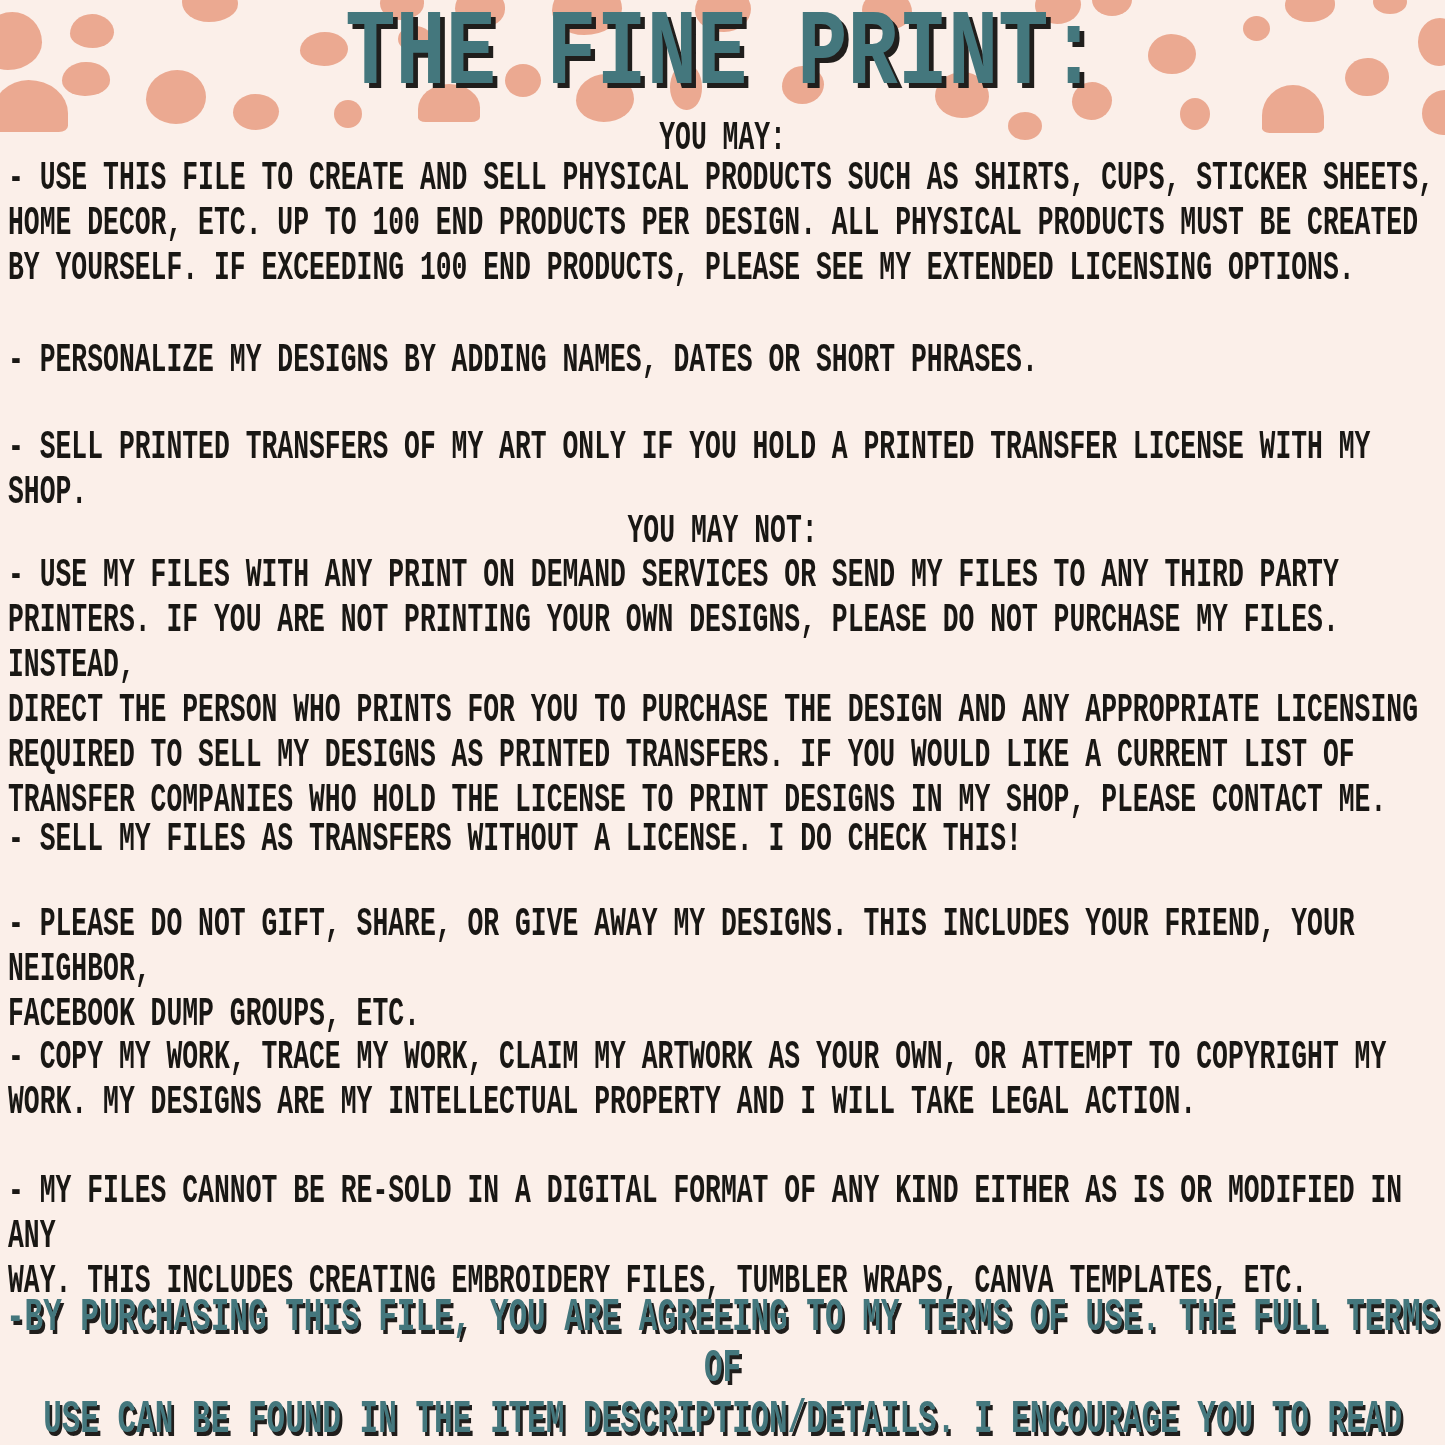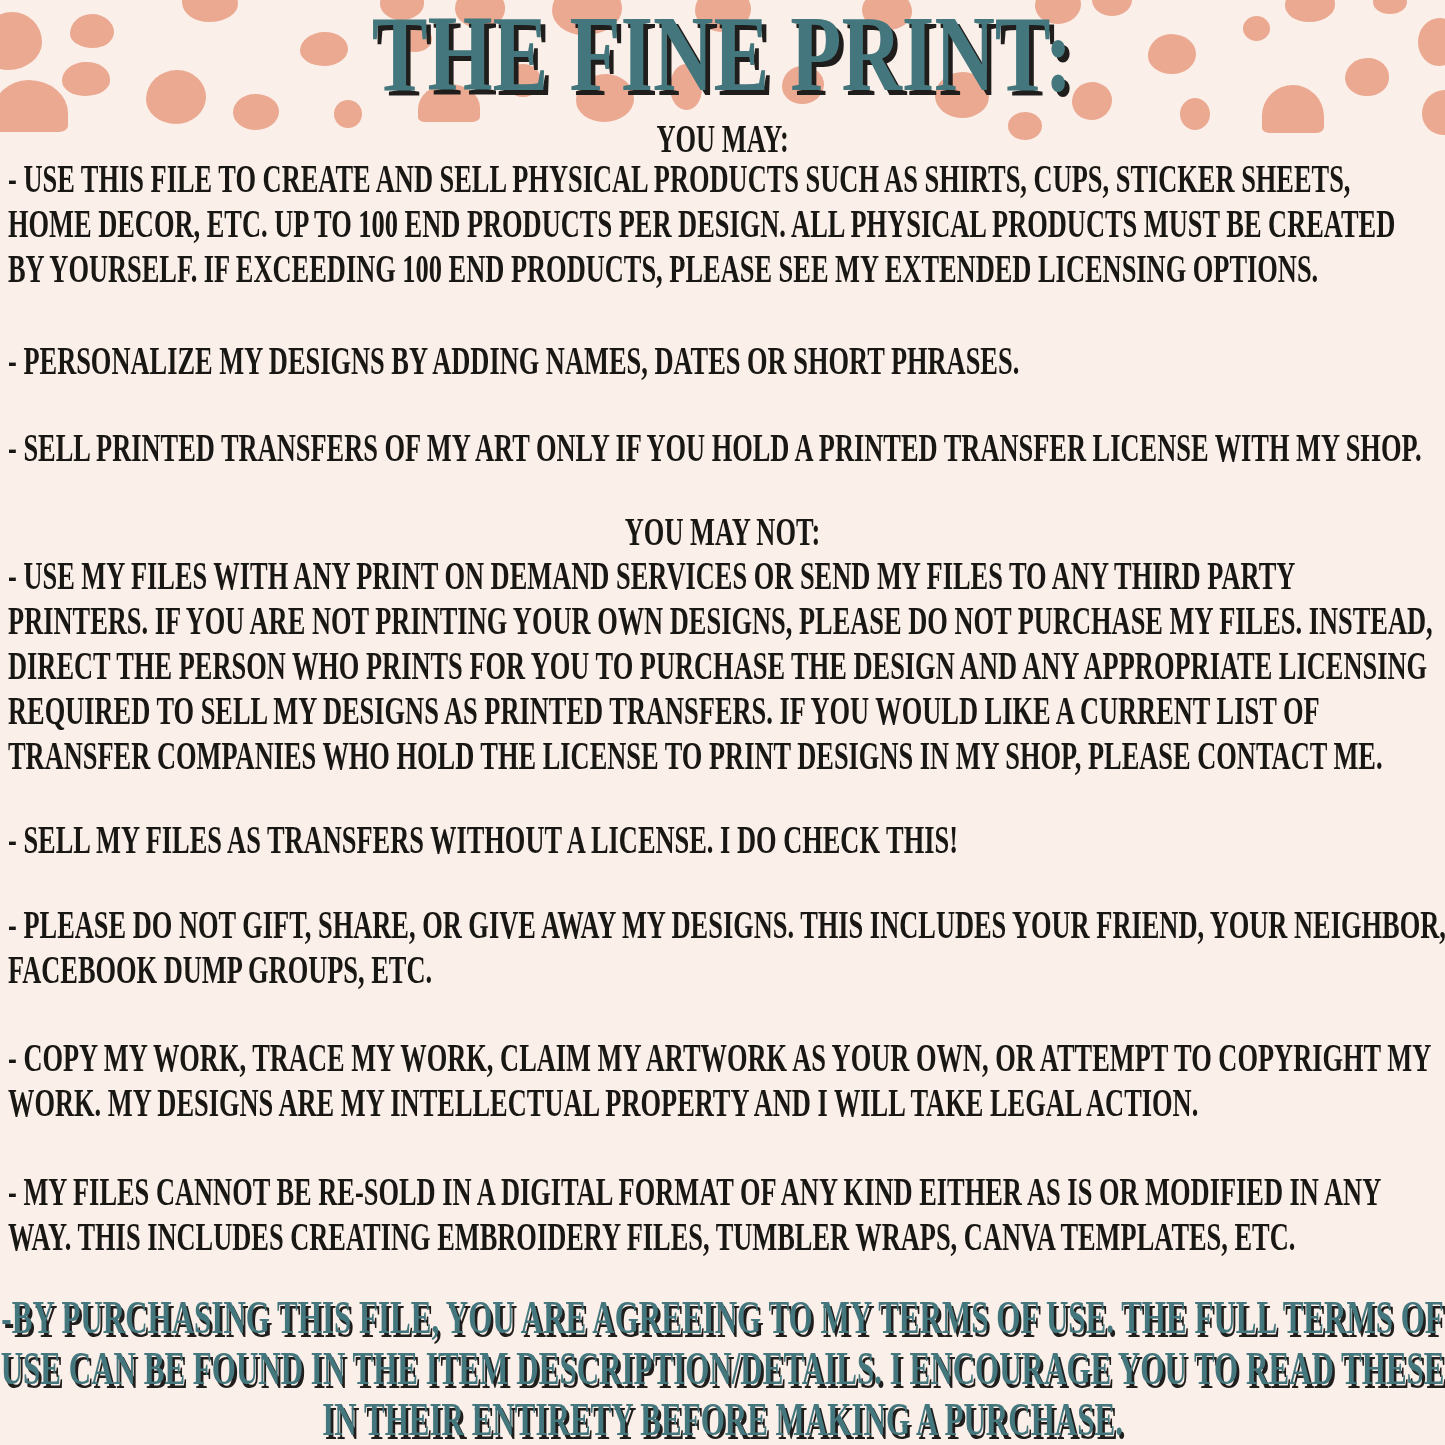--- a/index.html
+++ b/index.html
@@ -1,19 +1,19 @@
 <!DOCTYPE html>
 <html style="--bg: #fbefe9; --dot: #eba991; --teal: #44777d; --ink: #191714; --shadow: #201e1c;"><head>
 <meta charset="utf-8">
 <style>
   html,body{margin:0;padding:0;background:#fff;}
   .canvas{
     position:relative;width:1445px;height:1445px;overflow:hidden;
     background:var(--bg,#fbefe9);
-    font-family:Liberation Serif, serif;
+    font-family:Liberation Mono, monospace;
   }
   .dot-layer{position:absolute;inset:0;}
   .dot{position:absolute;background:var(--dot,#eba991);}
   .title{
     position:absolute;top:-4px;left:-14.5%;width:129%;margin:0;
     text-align:center;font-size:108px;line-height:116px;font-weight:700;
     color:var(--teal,#44777d);
     text-shadow:6px 5px 0 var(--shadow,#1d1b1a);
     transform:scaleX(0.775);transform-origin:50% 0;
     white-space:nowrap;

